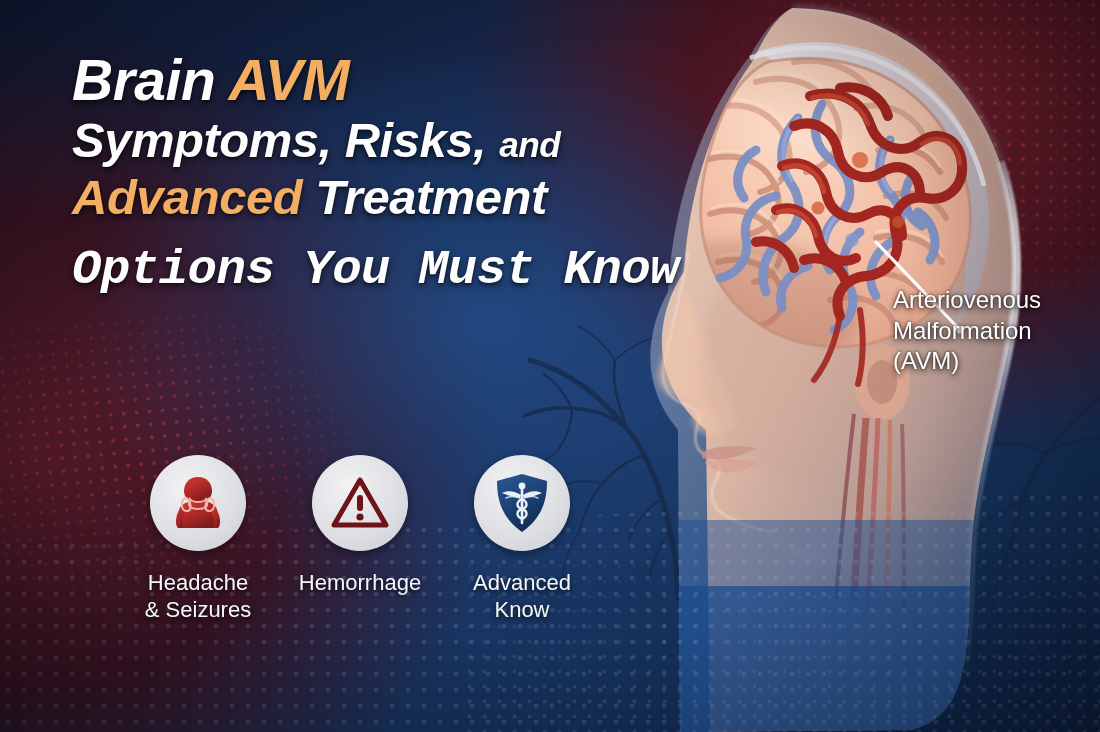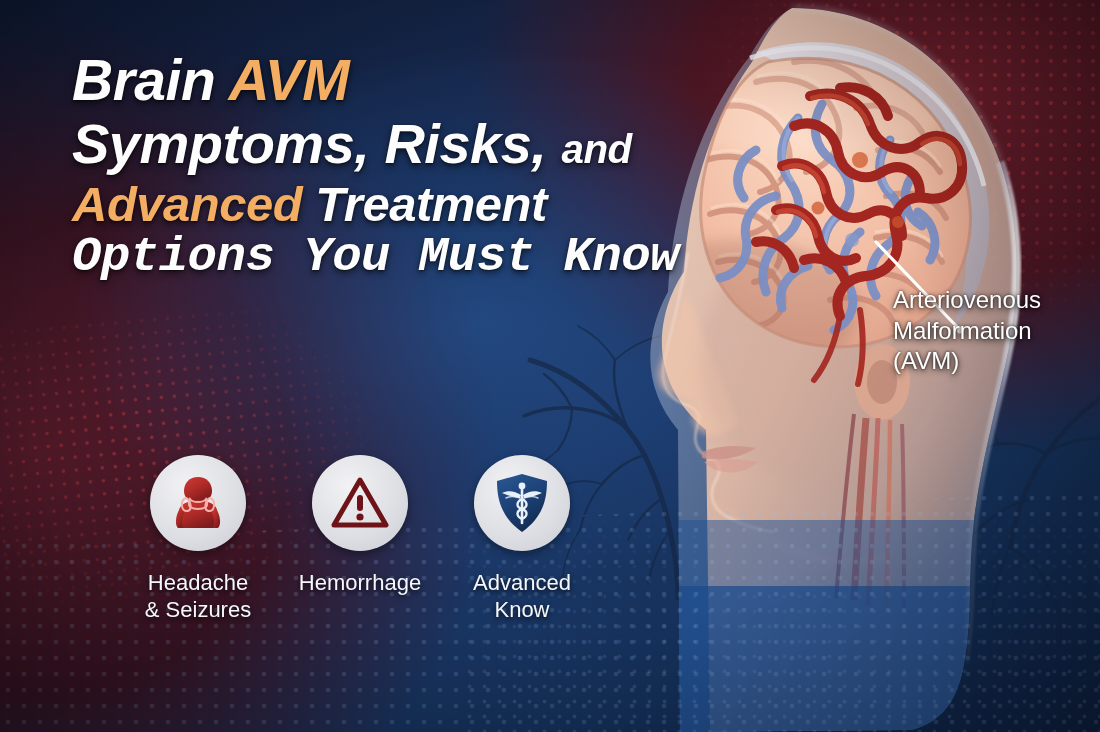--- a/index.html
+++ b/index.html
@@ -84,22 +84,22 @@
   
   .headline {
     position: absolute; left: 72px; top: 52px; width: 560px;
     font-style: italic; font-weight: 700;
     letter-spacing: -0.5px;
     text-shadow: 0 3px 7px rgba(0,0,0,0.62), 0 1px 2px rgba(0,0,0,0.5);
     line-height: 1.0;
   }
   .hl-line { display: block; white-space: nowrap; }
   .hl-1 { font-size: 57px; margin-bottom: 7px; }
-  .hl-2 { font-size: 56px; margin-bottom: 8px; }
-  .hl-3 { font-size: 49px; margin-bottom: 4px; }
+  .hl-2 { font-size: 49px; margin-bottom: 8px; }
+  .hl-3 { font-size: 49px; margin-bottom: 24px; }
   .hl-4 { font-size: 49px; font-family: Liberation Mono, monospace; }
   .w-white  { color: #fdfdfd; }
   .w-orange { color: #f3ae63; }
   .w-small  { font-size: 0.72em; }
 
   
   .callout {
     position: absolute; left: 893px; top: 285px; width: 190px;
     color: #ffffff; font-size: 24px; line-height: 1.28;
     text-align: left;

